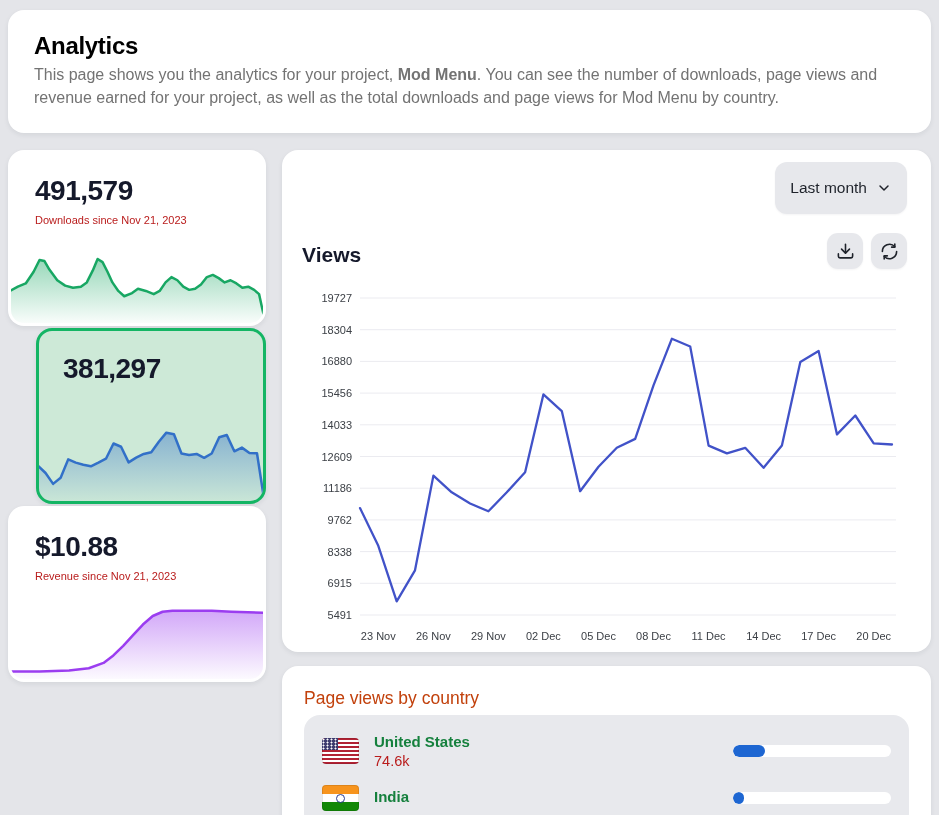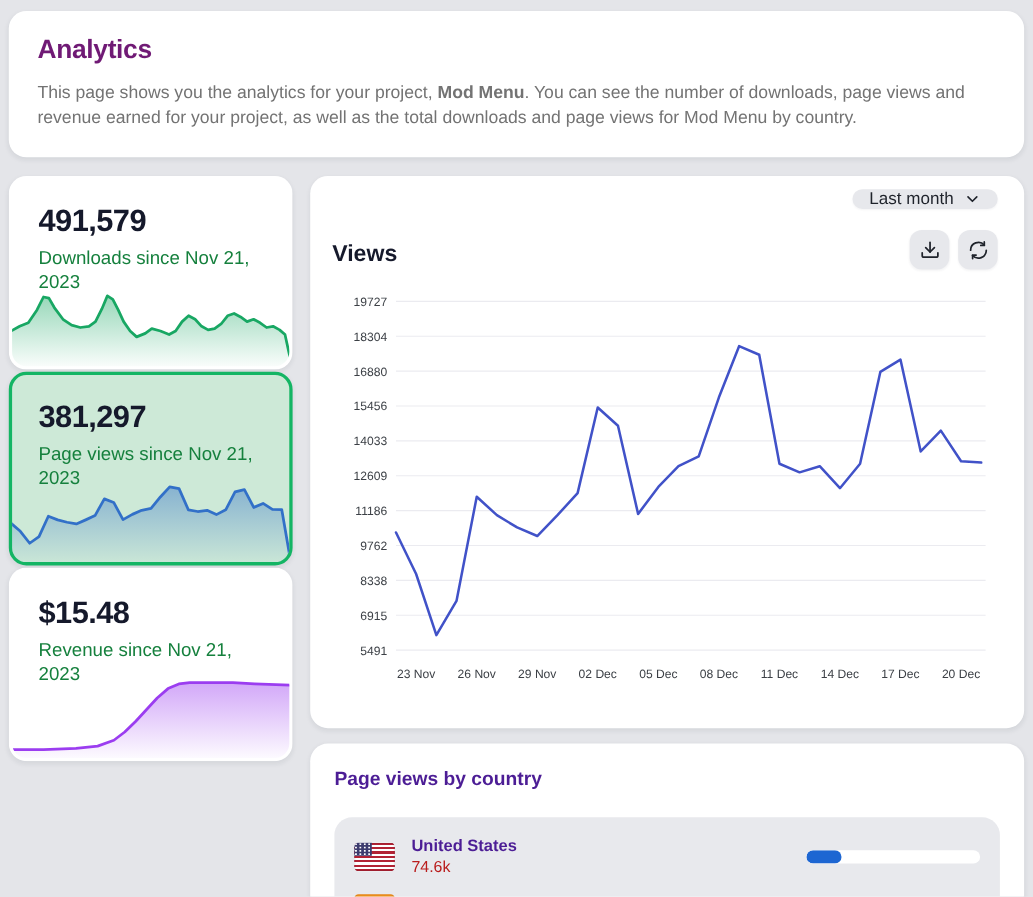--- a/index.html
+++ b/index.html
@@ -12,80 +12,80 @@
   .page { padding:10px 8px 0 8px; }
 
   .card {
     background:#fff;
     border-radius:16px;
     box-shadow:0 2px 5px rgba(30,35,50,0.08);
   }
 
   
   .header-card { padding:22px 26px 24px 26px; margin-bottom:17px; }
-  .header-card h1 { font-size:24px; font-weight:800; letter-spacing:-0.3px; margin-bottom:14px; color:#701a75; }
+  .header-card h1 { font-size:24px; font-weight:800; letter-spacing:-0.3px; margin-bottom:4px; color:#000000; }
   .header-card p { font-size:16px; line-height:1.42; color:#737373; }
   .header-card p b { font-weight:700; }
 
   
   .columns { display:flex; gap:16px; align-items:flex-start; }
   .stats-col { width:258px; display:flex; flex-direction:column; gap:2px; flex:none;justify-content:center; }
   .main-col { flex:1; display:flex; flex-direction:column; gap:14px; min-width:0; }
 
   
   .stat-card {
     position:relative; height:176px; overflow:hidden; cursor:pointer;
     border:3px solid transparent; border-radius:16px;
     background:#fff; box-shadow:0 2px 5px rgba(30,35,50,0.08);
   }
-  .stat-card.selected { background:#cde9d7; border-color:#14b564; }
+  .stat-card.selected { background:#cde9d7; border-color:#14b564;margin-left:28px; }
   .stat-inner { position:relative; z-index:2; padding:22px 0 0 24px; }
   .stat-value { font-size:28px; font-weight:800; letter-spacing:-0.5px; color:#15192b; margin-bottom:7px; }
-  .stat-label { font-size:17px; line-height:1.25; color:#15803d; max-width:205px; }
+  .stat-label { font-size:11px; line-height:1.25; color:#b91c1c; max-width:205px; }
   .spark { position:absolute; left:-1px; right:-1px; bottom:-1px; height:80px; width:calc(100% + 2px); z-index:1; }
 
   
   .chart-card { height:502px; padding:12px 24px 0 20px; }
   .range-row { display:flex; justify-content:flex-end; }
   .pill-btn {
     display:inline-flex; align-items:center; gap:9px;
     background:#e7e8ec; border:none; border-radius:12px;
-    height:18px; padding:0 15px; font-family:inherit;
+    height:52px; padding:0 15px; font-family:inherit;
     font-size:15.5px; color:#1f232b; cursor:pointer;
     box-shadow:0 1px 2px rgba(30,35,50,0.05);
   }
   .chart-head { display:flex; justify-content:space-between; align-items:flex-end; margin-top:19px; }
   .chart-title { font-size:21px; font-weight:800; color:#15192b; padding-bottom:2px; }
   .icon-btns { display:flex; gap:8px; }
   .icon-btn {
     width:36px; height:36px; border:none; border-radius:11px;
     background:#e7e8ec; display:flex; align-items:center; justify-content:center;
     cursor:pointer; box-shadow:0 1px 2px rgba(30,35,50,0.05);
   }
   .icon-btn svg, .pill-btn svg { stroke:#1f232b; }
   .views-chart { margin-top:16px; display:block; }
   .tick { font-family:"Liberation Sans", sans-serif; font-size:11px; fill:#3c4046; }
 
   
   .country-card { height:290px; padding:22px 22px 0 22px; }
-  .country-title { font-size:17.5px; font-weight:700; color:#4c1d95; margin-bottom:24px; }
+  .country-title { font-size:17.5px; font-weight:400; color:#c2410c; margin-bottom:6px; }
   .country-list { background:#e8e9ed; border-radius:16px; padding:10px 12px; }
   .country-row { display:flex; align-items:center; padding:8px 6px; }
   .flag { width:37px; height:26px; border-radius:4px; overflow:hidden; position:relative;
           box-shadow:inset 0 0 0 1px rgba(0,0,0,0.10); flex:none; }
   .flag-us { background:repeating-linear-gradient(to bottom,#b22234 0 2px,#fff 2px 4px); }
   .flag-us .canton { position:absolute; top:0; left:0; width:16px; height:12px;
           background-color:#3c3b6e;
           background-image:radial-gradient(circle at 1.5px 1.5px,#fff 0.9px,transparent 1.1px);
           background-size:4px 3px; }
   .flag-in { background:linear-gradient(to bottom,#f7941d 0 33%,#fff 33% 67%,#128807 67%); }
   .flag-in .chakra { position:absolute; left:50%; top:50%; width:9px; height:9px; margin:-4.5px 0 0 -4.5px;
           border:1.5px solid #2a3b8f; border-radius:50%; }
   .country-text { margin-left:15px; min-width:0; }
-  .country-name { font-size:15px; font-weight:700; color:#4c1d95; }
+  .country-name { font-size:15px; font-weight:700; color:#15803d; }
   .country-value { font-size:14.5px; color:#b91c1c; margin-top:3px; }
   .bar-track { margin-left:auto; width:158px; height:12px; background:#fff; border-radius:7px; overflow:hidden; }
   .bar-fill { height:100%; background:#1d66d2; border-radius:7px; }
 </style>
 </head>
 <body>
 
 <div class="page">
 
   <div class="card header-card">
@@ -110,37 +110,36 @@
               </linearGradient>
             </defs>
             <polygon points="0,44 8,40 16,37 24,26 30,15 35,16 40,24 48,34 56,39 64,41 72,40 78,36 84,25 89,14 94,17 99,26 104,36 110,44 116,49 124,46 130,42 138,44 146,47 152,44 158,36 164,31 170,34 176,40 182,43 188,42 194,38 200,31 206,29 212,32 218,36 224,34 230,37 236,41 242,40 248,43 253,47 258,68 258,75 0,75" fill="url(#sg0)"></polygon>
             <polyline points="0,44 8,40 16,37 24,26 30,15 35,16 40,24 48,34 56,39 64,41 72,40 78,36 84,25 89,14 94,17 99,26 104,36 110,44 116,49 124,46 130,42 138,44 146,47 152,44 158,36 164,31 170,34 176,40 182,43 188,42 194,38 200,31 206,29 212,32 218,36 224,34 230,37 236,41 242,40 248,43 253,47 258,68" fill="none" stroke="#18a763" stroke-width="2.5" stroke-linejoin="round" stroke-linecap="round" vector-effect="non-scaling-stroke"></polyline>
           </svg>
       </div>
 
       <div class="stat-card selected">
         <div class="stat-inner">
           <div class="stat-value">381,297</div>
-          <div class="stat-label">Page views since Nov 21, 2023</div>
         </div>
         <svg class="spark" viewBox="0 0 258 75" preserveAspectRatio="none">
             <defs>
               <linearGradient id="sg1" x1="0" y1="0" x2="0" y2="1">
                 <stop offset="0" stop-color="#3270c8" stop-opacity="0.45"></stop>
                 <stop offset="1" stop-color="#3270c8" stop-opacity="0.02"></stop>
               </linearGradient>
             </defs>
             <polygon points="0,40.95593220338983 8.620689655172413,47.83050847457627 17.241379310344826,58 25.862068965517242,52.30508474576271 34.48275862068965,35.016949152542374 43.10344827586207,38.067796610169495 51.724137931034484,40.101694915254235 60.3448275862069,41.525423728813564 68.9655172413793,38.067796610169495 77.58620689655173,34.40677966101695 86.20689655172414,20.16949152542373 94.82758620689654,23.220338983050848 103.44827586206897,37.86440677966102 112.06896551724138,33.389830508474574 120.6896551724138,29.93220338983051 129.31034482758622,28.305084745762713 137.9310344827586,18.54237288135593 146.55172413793102,10 155.17241379310346,11.423728813559322 163.79310344827584,29.52542372881356 172.41379310344828,30.949152542372882 181.0344827586207,29.93220338983051 189.65517241379308,33.59322033898305 198.27586206896552,29.52542372881356 206.89655172413794,14.271186440677965 215.51724137931032,12.237288135593221 224.13793103448276,27.491525423728813 232.75862068965517,24.033898305084747 241.3793103448276,29.11864406779661 250,29.322033898305083 258,72 258,75 0,75" fill="url(#sg1)"></polygon>
             <polyline points="0,40.95593220338983 8.620689655172413,47.83050847457627 17.241379310344826,58 25.862068965517242,52.30508474576271 34.48275862068965,35.016949152542374 43.10344827586207,38.067796610169495 51.724137931034484,40.101694915254235 60.3448275862069,41.525423728813564 68.9655172413793,38.067796610169495 77.58620689655173,34.40677966101695 86.20689655172414,20.16949152542373 94.82758620689654,23.220338983050848 103.44827586206897,37.86440677966102 112.06896551724138,33.389830508474574 120.6896551724138,29.93220338983051 129.31034482758622,28.305084745762713 137.9310344827586,18.54237288135593 146.55172413793102,10 155.17241379310346,11.423728813559322 163.79310344827584,29.52542372881356 172.41379310344828,30.949152542372882 181.0344827586207,29.93220338983051 189.65517241379308,33.59322033898305 198.27586206896552,29.52542372881356 206.89655172413794,14.271186440677965 215.51724137931032,12.237288135593221 224.13793103448276,27.491525423728813 232.75862068965517,24.033898305084747 241.3793103448276,29.11864406779661 250,29.322033898305083 258,72" fill="none" stroke="#3270c8" stroke-width="2.5" stroke-linejoin="round" stroke-linecap="round" vector-effect="non-scaling-stroke"></polyline>
           </svg>
       </div>
 
       <div class="stat-card">
         <div class="stat-inner">
-          <div class="stat-value">$15.48</div>
+          <div class="stat-value">$10.88</div>
           <div class="stat-label">Revenue since Nov 21, 2023</div>
         </div>
         <svg class="spark" viewBox="0 0 258 75" preserveAspectRatio="none">
             <defs>
               <linearGradient id="sg2" x1="0" y1="0" x2="0" y2="1">
                 <stop offset="0" stop-color="#9b3df0" stop-opacity="0.45"></stop>
                 <stop offset="1" stop-color="#9b3df0" stop-opacity="0.02"></stop>
               </linearGradient>
             </defs>
             <polygon points="0,67 30,67 60,66 80,64 95,59 105,52 115,43 125,33 135,23 145,15 155,11 165,10 185,10 205,10 225,11 258,12 258,75 0,75" fill="url(#sg2)"></polygon>

